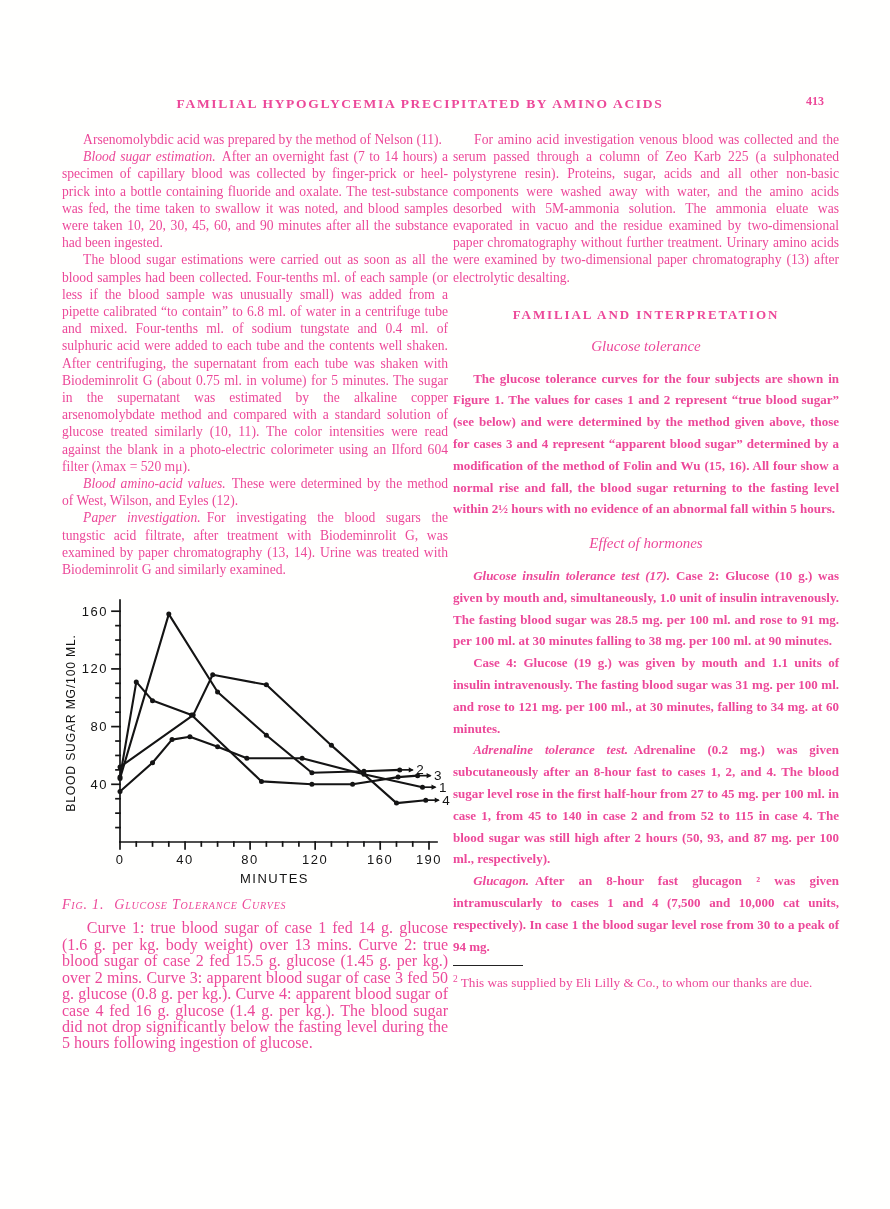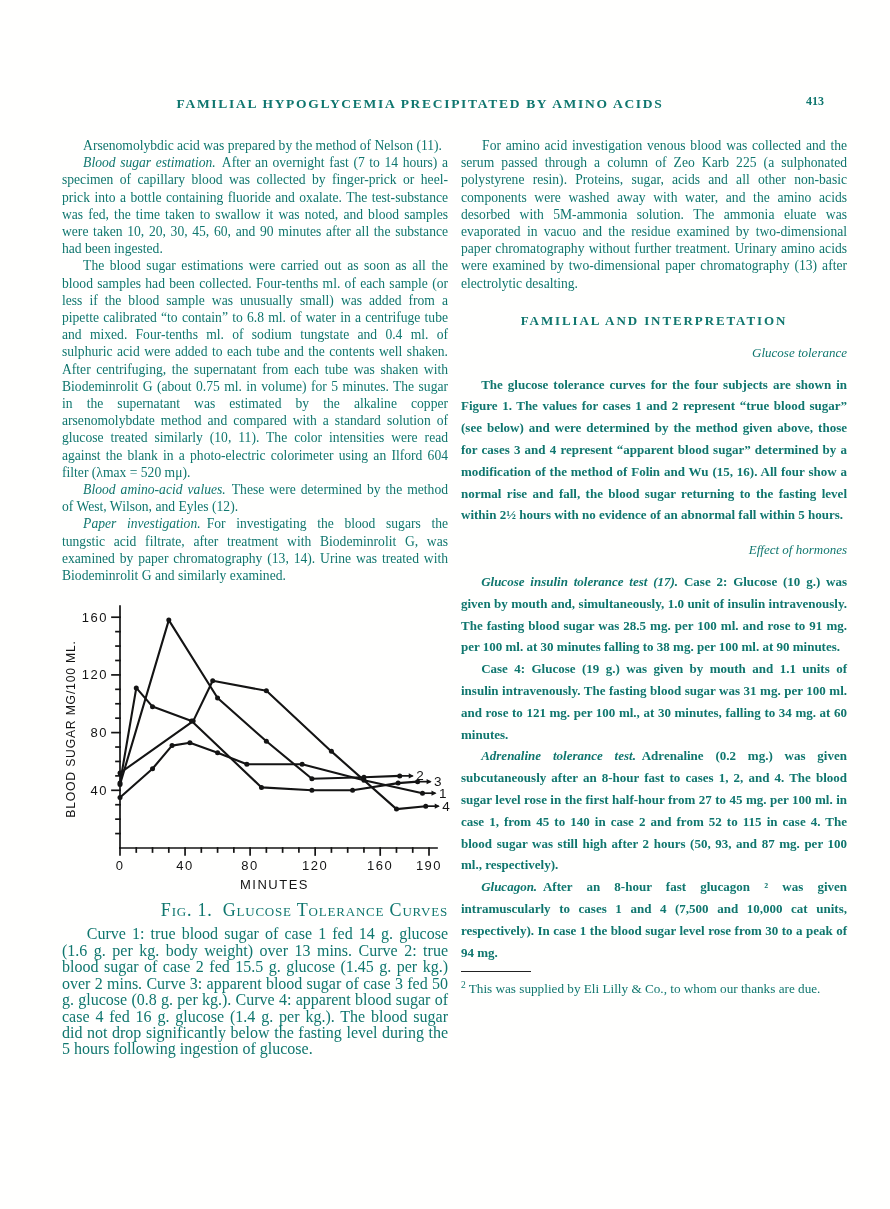--- a/index.html
+++ b/index.html
@@ -1,47 +1,47 @@
 <!DOCTYPE html>
 <html><head>
 <meta charset="utf-8">
 <style>
   html,body { margin:0; padding:0; background:#ffffff; }
   .page {
     position:relative; width:890px; height:1209px; background:#fffffe;
-    color:#0f766e; font-family:"Liberation Serif","DejaVu Serif",serif;
+    color:#ec4899; font-family:"Liberation Serif","DejaVu Serif",serif;
     overflow:hidden;
   }
   .header { position:absolute; top:96px; left:62px; width:776px; }
   .running-title {
     text-align:center; font-weight:bold; font-size:13.5px; letter-spacing:1.7px;
     padding-right:60px;
   }
   .page-number { position:absolute; right:14px; top:-2px; font-weight:bold; font-size:12px; }
-  .cols { position:absolute; top:131px; left:62px; display:flex; gap:13px;margin-top:6px; }
+  .cols { position:absolute; top:131px; left:62px; display:flex; gap:5px; }
   .col { width:386px; text-align:justify; }
   .small-type { font-size:13.6px; line-height:17.2px; }
   .body-type  { font-size:13px; line-height:21.8px;font-weight:bold; }
   p { margin:0; text-indent:1.55em; }
   .lead { font-style:italic; }
   .lead:not(:empty) { margin-right:0.45em; }
   figure { margin:12px 0 0 0; }
   .figcap-title {
-    text-align:right; font-variant:small-caps; font-size:18px;
-    letter-spacing:0.8px; margin:4px 0 7px; text-indent:0;
+    text-align:left; font-variant:small-caps; font-size:14px;
+    letter-spacing:0.8px; margin:4px 0 7px; text-indent:0;font-style:italic;
   }
   .figcap-title .fig-label { margin-right:10px; }
   .caption-type { font-size:16px; line-height:16.4px; }
   .sect-head {
     text-align:center; font-size:13px; font-weight:700; letter-spacing:1.9px;
     margin:21px 0 13px; text-indent:0;
   }
   .sub-head {
-    font-style:italic; font-size:13px; margin:13px 0 10px;
-    text-indent:0; text-align:right; font-weight:normal;
+    font-style:italic; font-size:15px; margin:13px 0 10px;
+    text-indent:0; text-align:center; font-weight:normal;
   }
   .footnote { margin-top:8px; font-size:13.2px; line-height:17px; text-indent:0; }
   .fn-rule { width:70px; border:none; border-top:1.3px solid #222; margin:5px 0 5px 0; }
   .footnote sup { font-size:9.5px; margin-right:3px; }
   
   svg { display:block; }
   .ax   { stroke:#141414; stroke-width:1.7; stroke-linecap:square; }
   .curve{ fill:none; stroke:#141414; stroke-width:2.1; stroke-linejoin:round; }
   .pt   { fill:#141414; }
   .ticklab {

